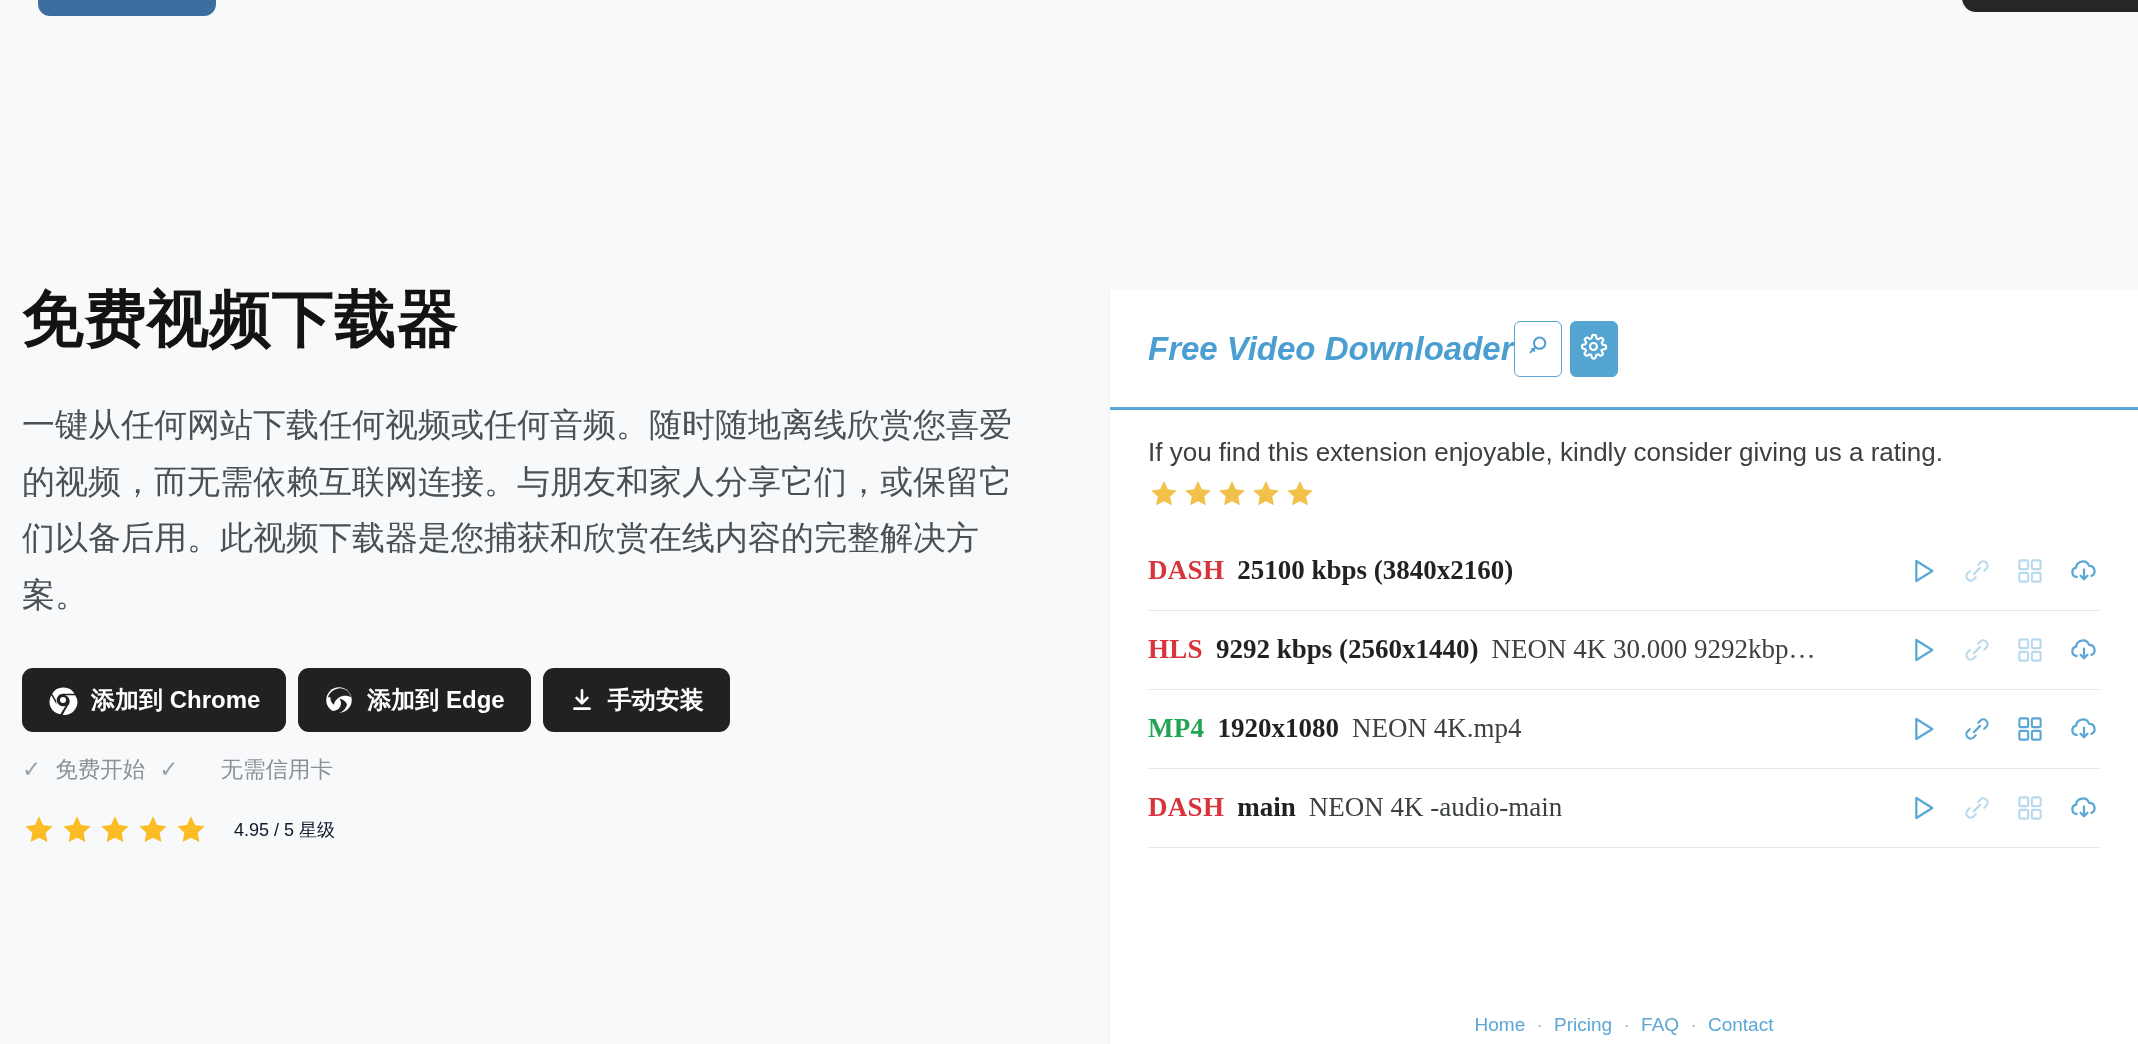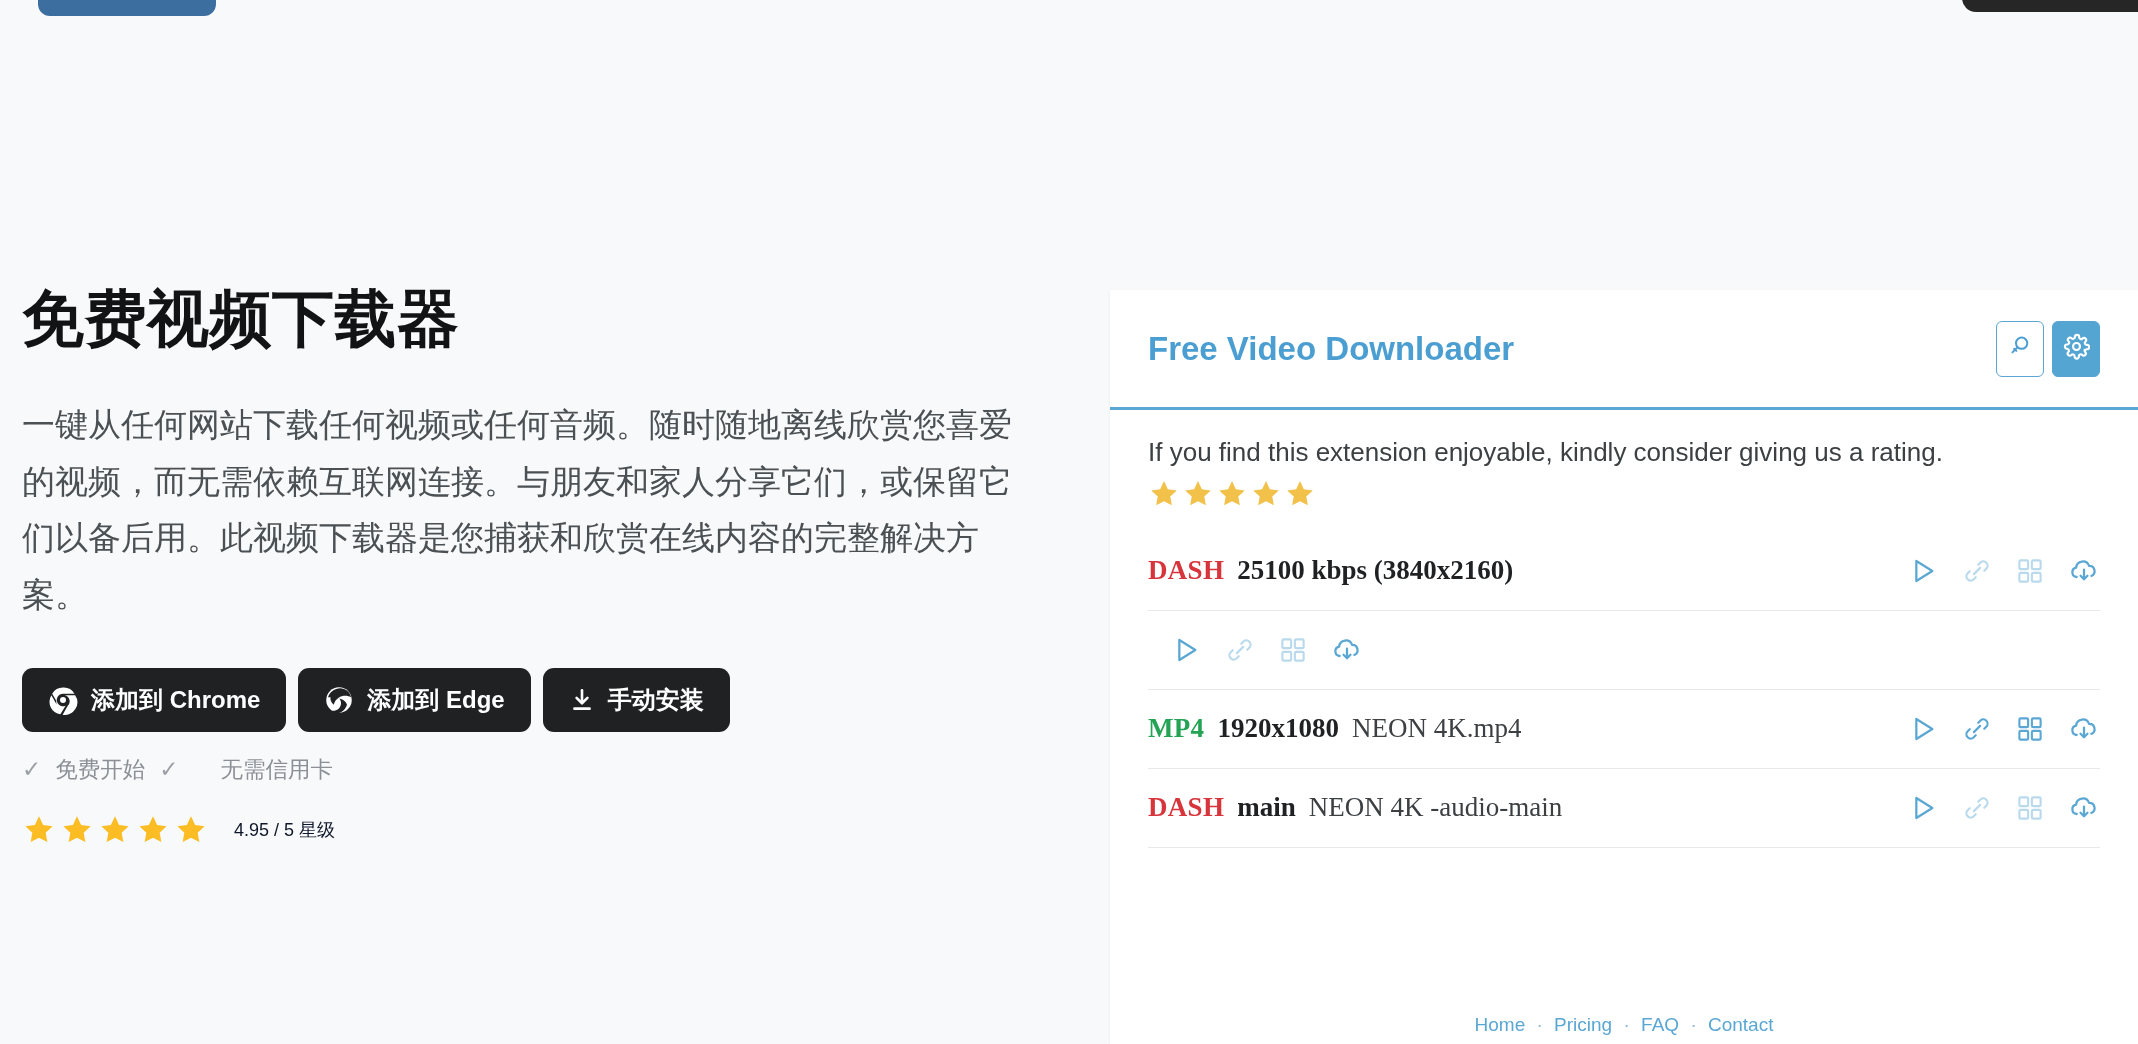--- a/index.html
+++ b/index.html
@@ -62,22 +62,23 @@
   
   .panel {
     position: absolute; left: 1110px; top: 290px;
     width: 1028px; height: 754px;
     background: #ffffff;
     box-shadow: 0 1px 3px rgba(0,0,0,0.06);
     overflow: hidden;
   }
   .panel-head {
     height: 120px; padding: 0 38px;
-    display: flex; align-items: center; justify-content: space-between;
+    display: flex; align-items: center; 
     border-bottom: 3px solid #5ba7d4;
+    font-style: italic;
   }
   .panel-brand {
     color: #4a9ed1; font-size: 33px; font-weight: 700;
     font-family: "Liberation Sans", sans-serif;
   }
   .head-actions { display: flex; align-items: center; gap: 8px; }
   .icon-btn {
     width: 48px; height: 56px; border-radius: 6px;
     display: flex; align-items: center; justify-content: center;
     cursor: pointer; background: #fff;
@@ -310,20 +311,25 @@
                 <svg width="32" height="32" viewBox="0 0 24 24" fill="none" stroke="#5ba7d4" stroke-width="1.7" stroke-linecap="round" stroke-linejoin="round">
                   <path d="M6.5 16.5a3.6 3.6 0 0 1-.4-7.1 5 5 0 0 1 9.7-1.2 3.9 3.9 0 0 1 1.7 7.5"></path>
                   <path d="M12 11v7"></path>
                   <path d="M9.4 15.6L12 18.2l2.6-2.6"></path>
                 </svg>
               </span>
           </div>
         </div>
 
         <div class="dl-row">
+          <div class="dl-meta">
+            <span class="tag hls">HLS</span>
+            <span class="q">9292 kbps (2560x1440)</span>
+            <span class="fname">NEON 4K  30.000  9292kbp…</span>
+          </div>
           <div class="row-actions">
             <span class="act">
                 <svg width="32" height="32" viewBox="0 0 24 24" fill="none" stroke="#5ba7d4" stroke-width="1.7" stroke-linejoin="round">
                   <path d="M7 4.5l12 7.5-12 7.5z"></path>
                 </svg>
               </span>
             <span class="act dim">
                 <svg width="30" height="30" viewBox="0 0 24 24" fill="none" stroke="#5ba7d4" stroke-width="1.7" stroke-linecap="round">
                   <path d="M9.5 14.5l5-5"></path>
                   <path d="M13 7l1.8-1.8a3.4 3.4 0 0 1 4.8 4.8L17.8 11.8"></path>

